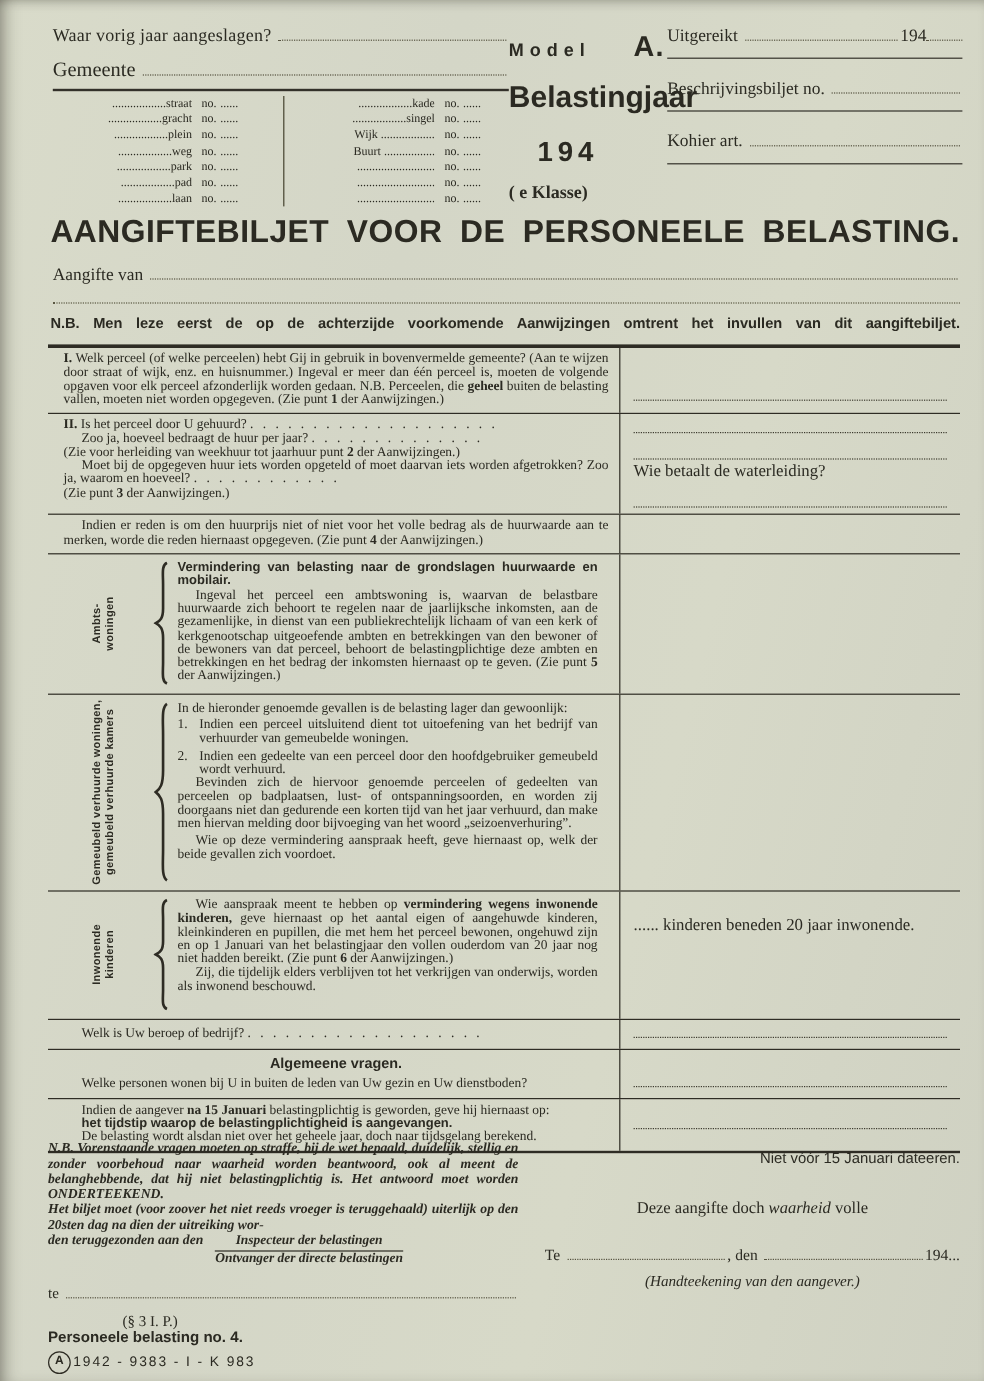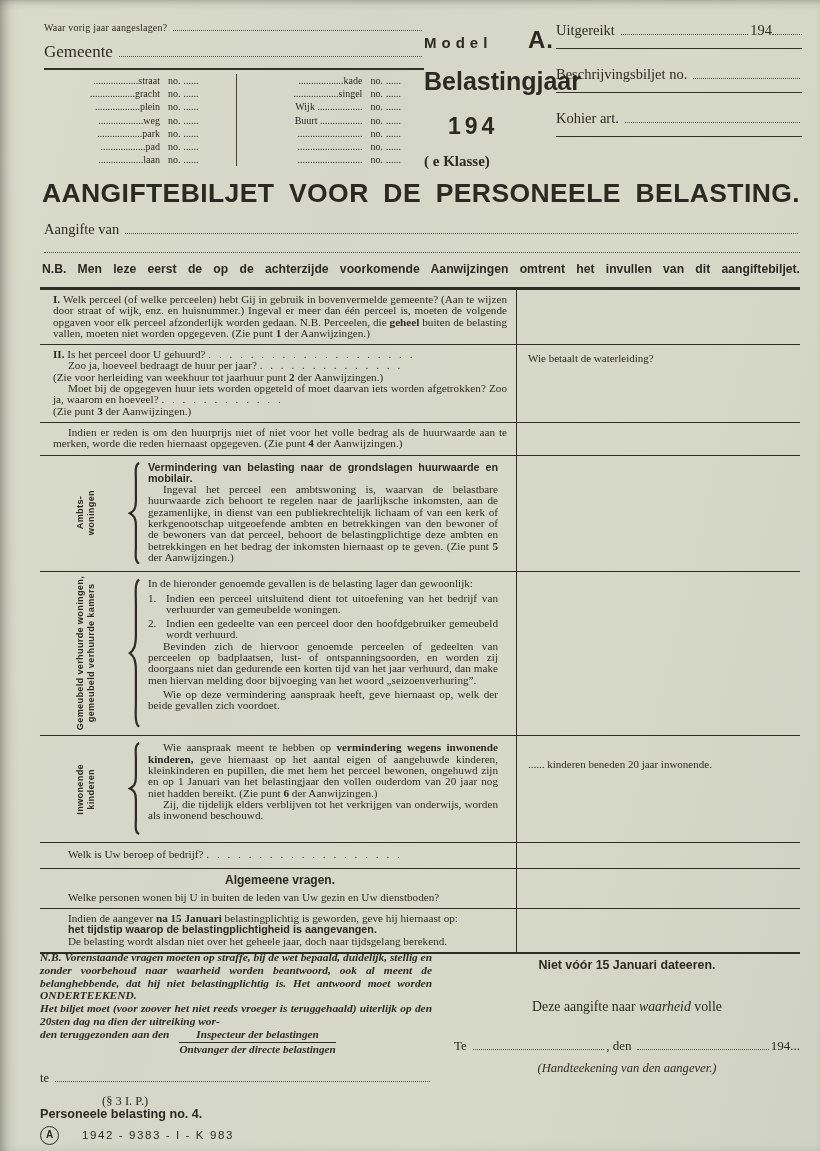--- a/index.html
+++ b/index.html
@@ -9,21 +9,21 @@
     box-shadow:inset 10px 0 14px -8px rgba(45,44,34,.5), inset 0 6px 10px -6px rgba(45,44,34,.35);
     font-family:"Liberation Serif",serif;color:#2b2a22;
   }
   .b{font-weight:bold}
   .i{font-style:italic}
   .lead{flex:1;border-bottom:1.4px dotted #55523f;margin:0 2px 2px 6px;min-width:20px}
   .rule{border-top:1.9px solid #33312a}
   
   .hdr-left{position:absolute;left:44px;top:22px;width:380px}
   .row-flex{display:flex;align-items:baseline}
-  .waar{font-size:10px;letter-spacing:.2px}
+  .waar{font-size:15px;letter-spacing:.2px}
   .gemeente{font-size:17px;margin-top:9px}
   .addr{display:flex;border-top:2.2px solid #33312a;margin-top:6px;padding-top:4px}
   .addr-col{width:52%;font-size:10px;line-height:13.2px}
   .addr-col.rightc{width:48%;border-left:1.1px solid #45422f;padding-left:9px}
   .addr-row{display:flex;white-space:nowrap}
   .addr-a{width:116px;overflow:hidden;text-align:right;display:inline-block}
   .addr-no{padding:0 3px 0 8px}
   
   .hdr-mid{position:absolute;left:424px;top:26px;width:130px;font-family:"Liberation Sans",sans-serif}
   .model-line{display:flex;align-items:baseline;justify-content:space-between}
@@ -45,21 +45,21 @@
   .fulldots{position:absolute;left:44px;top:246px;width:756px;border-bottom:1.3px dotted #5a5742;height:6px}
   .nbtop{position:absolute;left:42px;top:262px;width:758px;font-family:"Liberation Sans",sans-serif;
     font-weight:bold;font-size:12.2px;text-align:justify;text-align-last:justify}
   
   .ftable{position:absolute;left:40px;top:287px;width:760px;border-top:3px solid #2e2c24;
     border-bottom:2.2px solid #2e2c24;font-size:11.2px;line-height:11.3px;text-align:justify}
   .frow{display:flex}
   .frow + .frow{border-top:1.8px solid #2e2c24}
   .qcell{width:477px;border-right:1.6px solid #2e2c24;padding:4px 9px 5px 13px;box-sizing:border-box}
   .qcell.labeled{display:flex;padding-left:4px;align-items:stretch}
-  .acell{width:283px;box-sizing:border-box;padding:3px 11px 5px;display:flex;flex-direction:row;font-size:11px}
+  .acell{width:283px;box-sizing:border-box;padding:3px 11px 5px;display:flex;flex-direction:column;font-size:14px}
   .ansline{border-bottom:1.7px dotted #3c3a2e;height:8px}
   .ftable p{margin:0}
   .ind{text-indent:15px}
   .mb10{margin-bottom:11px}
   .dotrun{word-spacing:5px}
   .bh{font-family:"Liberation Sans",sans-serif;font-weight:bold;font-size:10.8px}
   .side{width:84px;display:flex;align-items:center;justify-content:center;flex:none}
   .sidelabel{writing-mode:vertical-rl;transform:rotate(180deg);font-family:"Liberation Sans",sans-serif;
     font-weight:bold;font-size:9.2px;line-height:11px;text-align:center;letter-spacing:.3px}
   .brace{width:13px;flex:none;align-self:stretch;margin:2px 7px 2px 0}
@@ -77,23 +77,23 @@
   .fracrow{display:flex;align-items:flex-start;font-style:italic}
   .frac{display:inline-block;text-align:center;margin-left:10px;font-size:11.2px;line-height:13px}
   .frac .ftop{border-bottom:1.1px solid #2e2c24;padding:0 6px 1px}
   .teline{display:flex;align-items:baseline;font-style:normal;font-weight:normal;margin-top:16px;font-size:12.5px}
   .par{font-style:normal;font-weight:normal;margin:10px 0 0 62px !important;font-size:12.5px}
   .formno{font-style:normal;font-family:"Liberation Sans",sans-serif;font-size:12.6px;margin-top:1px !important}
   .printrow{display:flex;align-items:center;margin-top:5px;font-style:normal;font-weight:normal}
   .logo{width:17px;height:17px;border:1.4px solid #2e2c24;border-radius:50%;display:inline-flex;
     align-items:center;justify-content:center;font-family:"Liberation Sans",sans-serif;
     font-size:10px;font-weight:bold;flex:none}
-  .printcode{font-family:"Liberation Sans",sans-serif;font-size:11.5px;letter-spacing:1.6px;margin-left:23px}
+  .printcode{font-family:"Liberation Sans",sans-serif;font-size:11.5px;letter-spacing:1.6px;margin-left:2px}
   .bot-right{width:368px;padding-left:22px;box-sizing:border-box;font-size:13px}
-  .datenote{font-family:"Liberation Sans",sans-serif;font-weight:bold;font-size:12.4px;text-align:center;margin-top:7px}
+  .datenote{font-family:"Liberation Sans",sans-serif;font-weight:normal;font-size:12.4px;text-align:right;margin-top:7px}
   .declare{text-align:center;margin-top:27px;font-size:13.8px}
   .sigline{display:flex;align-items:baseline;margin-top:23px;font-size:13px}
   .handtek{font-style:italic;text-align:center;margin-top:7px;font-size:12.6px}
 </style>
 </head>
 <body>
 
 <div class="hdr-left">
   <div class="row-flex waar">
     <span>Waar vorig jaar aangeslagen?</span>
@@ -364,21 +364,21 @@
     <p class="par">(§ 3 I. P.)</p>
     <p class="bh formno">Personeele belasting no. 4.</p>
     <div class="printrow">
       <span class="logo">A</span>
       <span class="printcode">1942 - 9383 - I - K 983</span>
     </div>
   </div>
 
   <div class="bot-right">
     <div class="datenote">Niet vóór 15 Januari dateeren.</div>
-    <div class="declare"><span>Deze aangifte naar </span><span class="i">waarheid</span><span> volle</span></div>
+    <div class="declare"><span>Deze aangifte doch </span><span class="i">waarheid</span><span> volle</span></div>
     <div class="sigline">
       <span>Te</span>
       <span class="lead"></span>
       <span>, den</span>
       <span class="lead"></span>
       <span>194...</span>
     </div>
     <div class="handtek">(Handteekening van den aangever.)</div>
   </div>
 </div>

